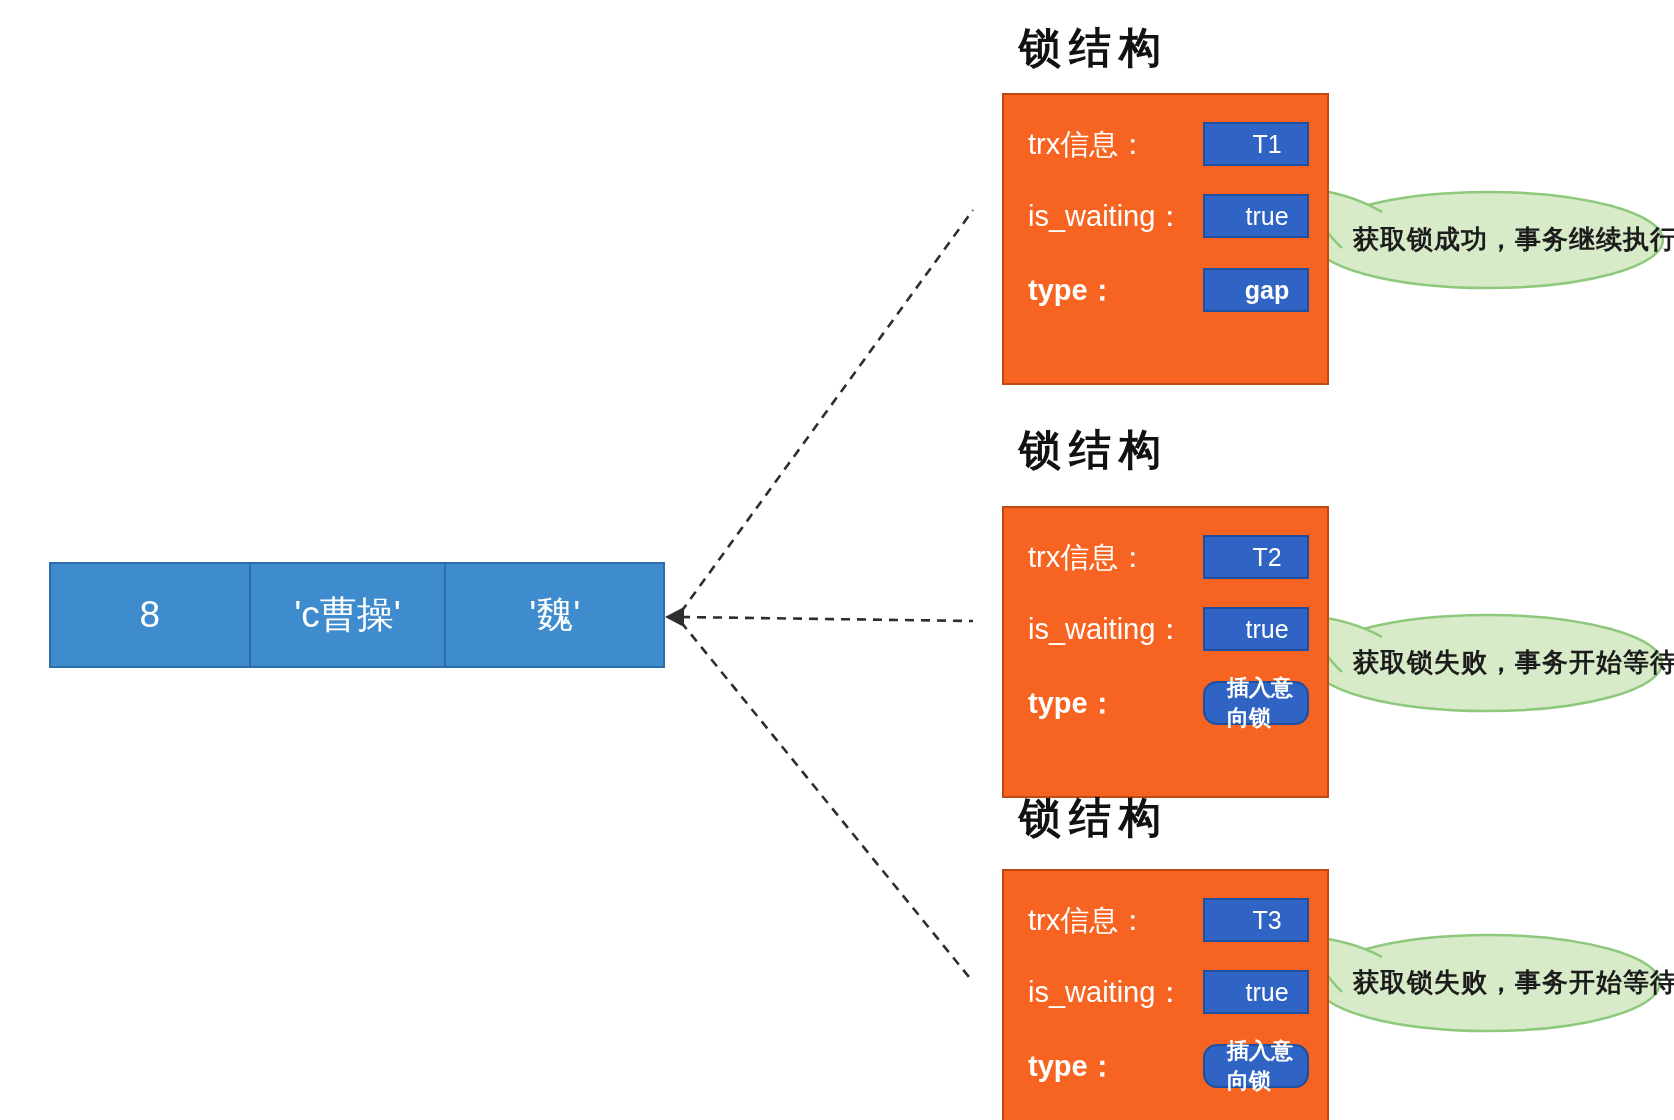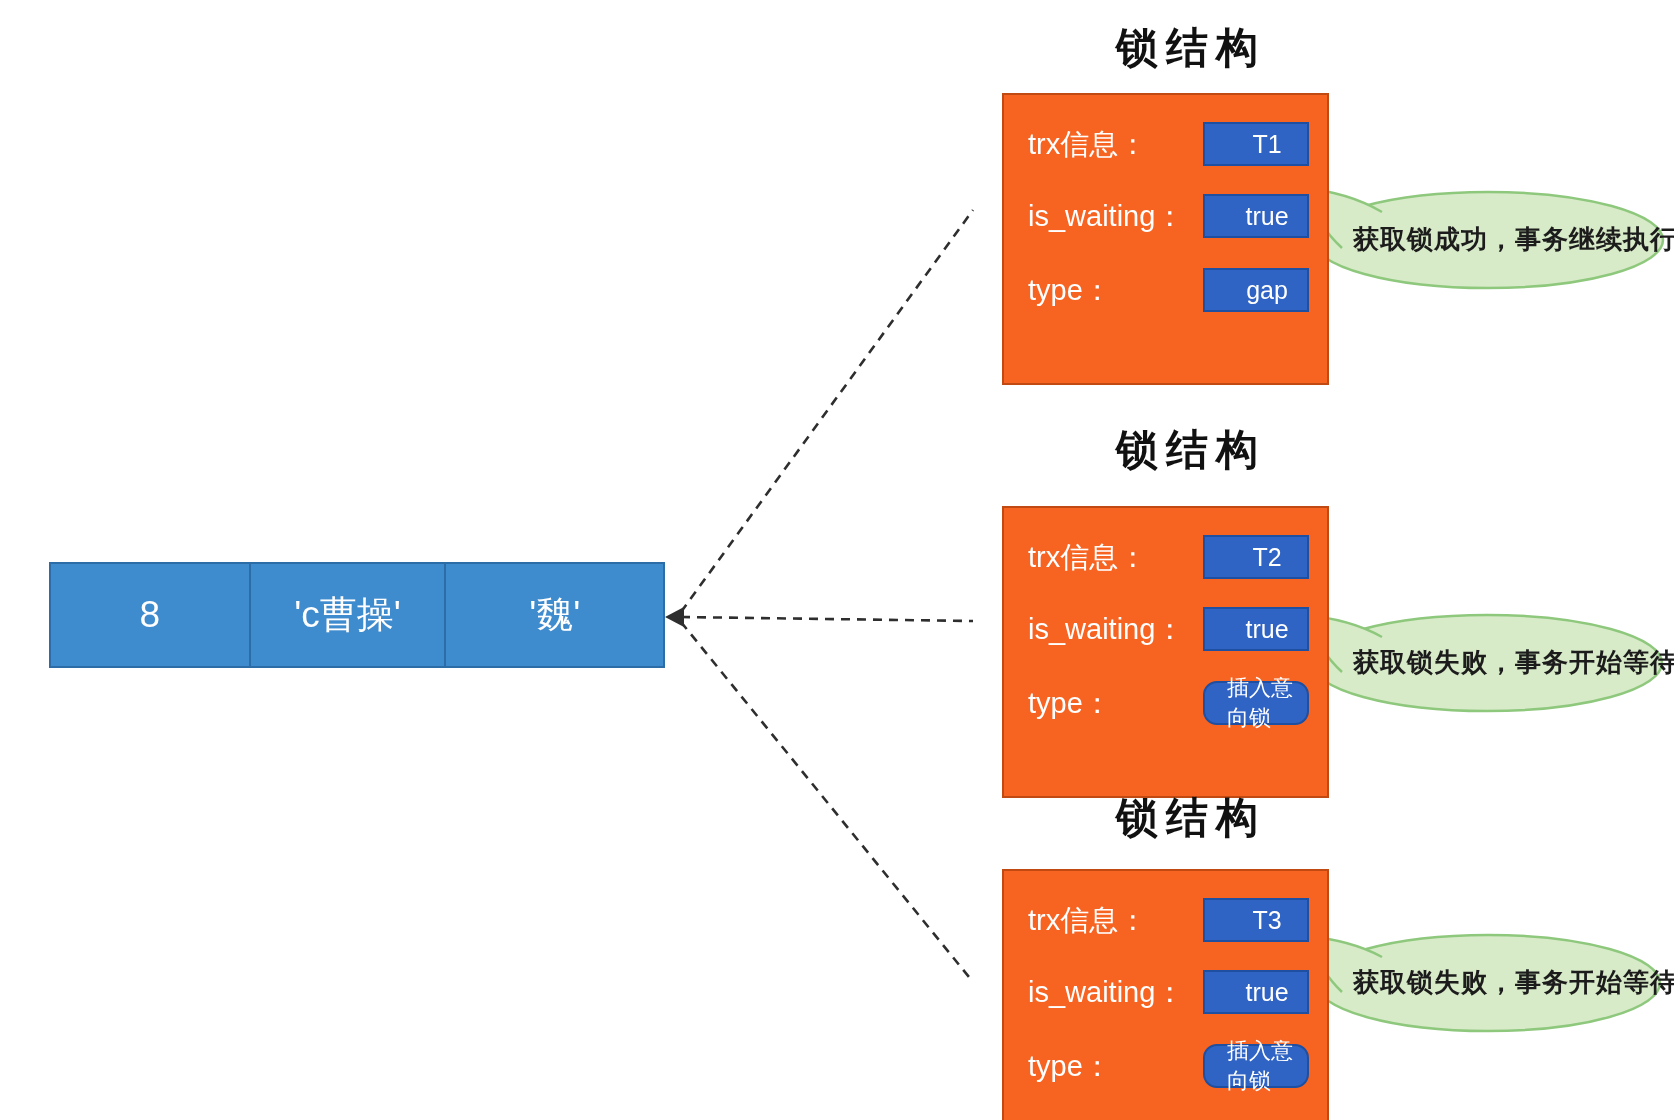--- a/index.html
+++ b/index.html
@@ -22,22 +22,22 @@
     border-right:2px solid var(--row-border,#2C6DA8);
     box-sizing:border-box;
   }
   .record-cell:last-child{border-right:none;}
   .record-cell.c0{width:201px;}
   .record-cell.c1{width:197px;}
   .record-cell.c2{width:218px;}
 
   
   .lock-title{
-    position:absolute;left:939px;width:327px;z-index:2;
-    text-align:right;font-family:"Liberation Serif", serif;
+    position:absolute;left:1019px;width:327px;z-index:2;
+    text-align:left;font-family:"Liberation Serif", serif;
     font-weight:bold;font-size:42px;color:var(--title-color,#111);
     letter-spacing:8px;
   }
   .lock-box{
     position:absolute;left:1002px;width:327px;height:292px;z-index:2;
     box-sizing:border-box;
     background:var(--lock-fill,#F76321);
     border:2px solid var(--lock-border,#C14A12);
   }
   .field-label{
@@ -45,21 +45,21 @@
     color:var(--text-on-color,#fff);font-size:29px;white-space:nowrap;
   }
   .value-box{
     position:absolute;left:199px;width:106px;height:44px;
     box-sizing:border-box;display:flex;align-items:center;justify-content:center;
     background:var(--value-fill,#2F63C4);
     border:2px solid var(--value-border,#1E4FA0);
     color:var(--text-on-color,#fff);font-size:25px;padding-left:22px;
   }
   .value-box.small{font-size:22px;letter-spacing:0;border-radius:14px;}
-  .r0{top:27px;} .r1{top:99px;} .r2{top:173px;}
+  .r0{top:27px;} .r1{top:99px;} .r2{top:173px;font-weight:bold;}
 
   
   .bubble-text{
     position:absolute;left:1316px;width:344px;z-index:3;
     text-align:center;font-family:"Liberation Serif", serif;
     font-weight:bold;font-size:26px;color:#1c1c1c;letter-spacing:1px;
     line-height:44px;
     padding-left:27px;
   }
 </style>

